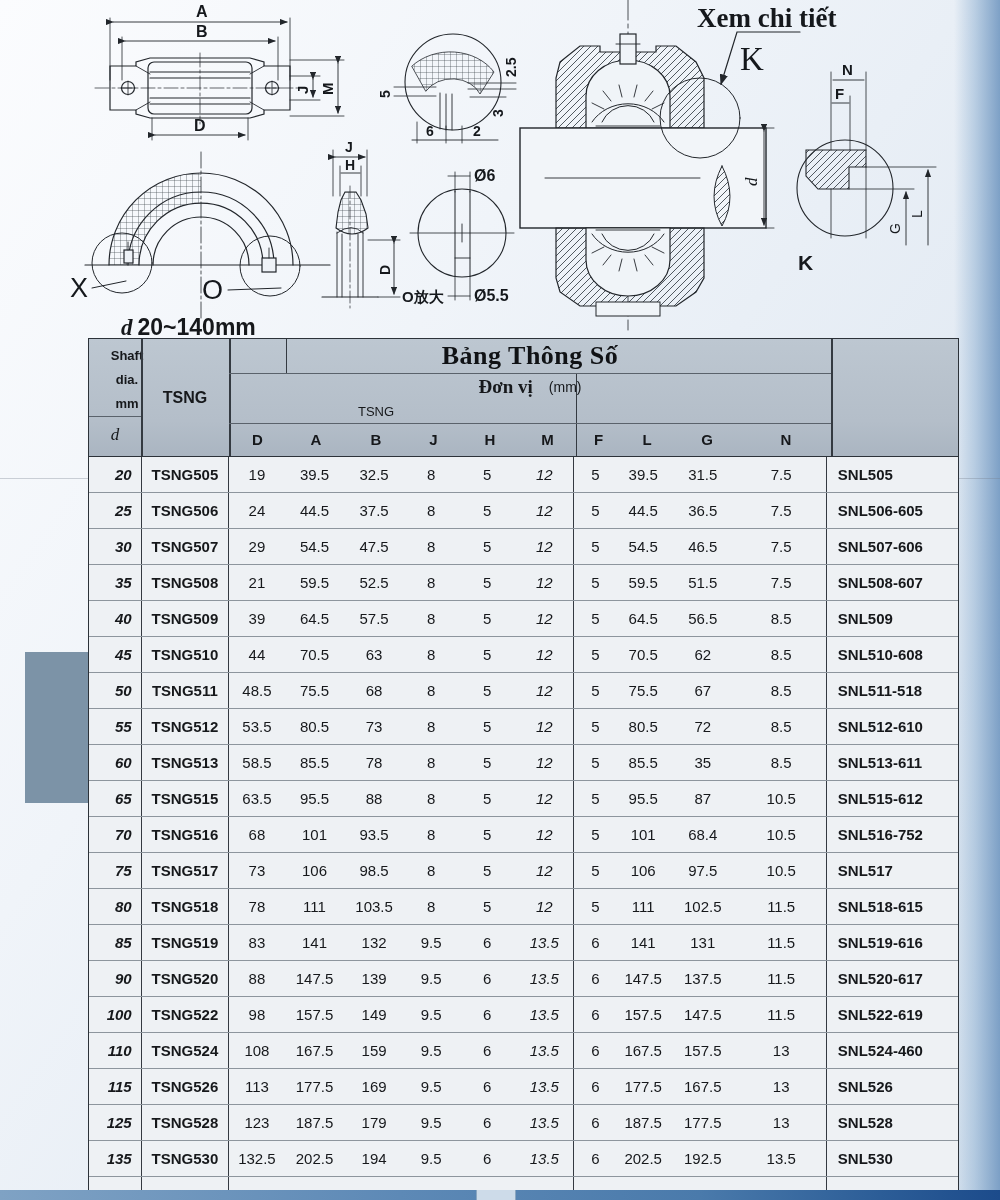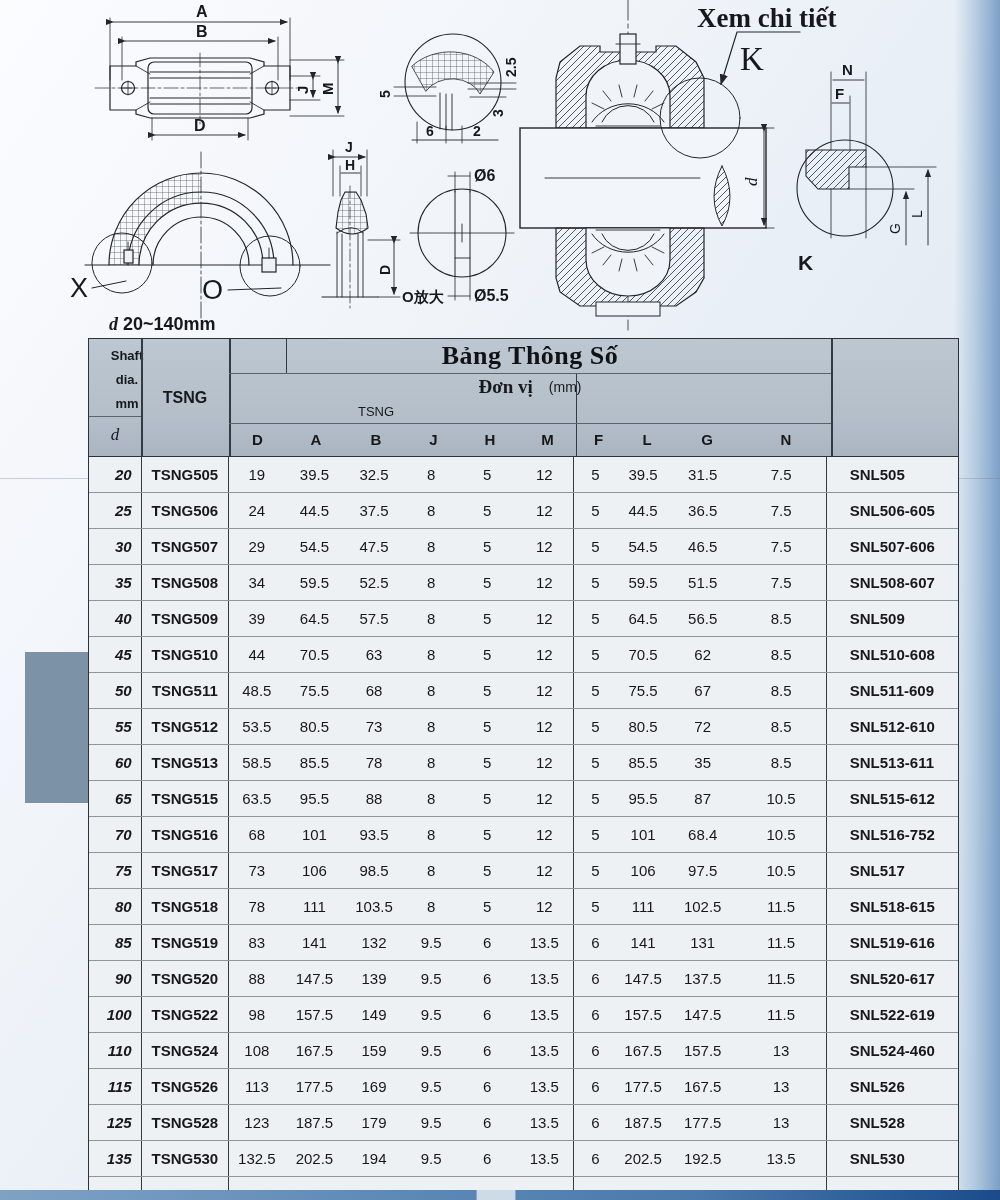--- a/index.html
+++ b/index.html
@@ -9,21 +9,21 @@
         background:linear-gradient(125deg,#fbfcfe 0%,#f0f4f9 35%,#e2eaf3 70%,#d6e2ee 100%);}
   .right-shade{position:absolute;top:0;right:0;width:46px;height:1200px;
         background:linear-gradient(to right,rgba(160,190,218,0) 0%,rgba(148,180,212,.55) 45%,rgba(114,152,193,.9) 100%);}
   .scan-line{position:absolute;left:0;top:478px;width:1000px;height:1px;background:rgba(120,130,142,.35);}
   .left-block{position:absolute;left:25px;top:652px;width:63px;height:151px;background:#7c93a7;}
   .bottom-bar{position:absolute;left:0;top:1190px;width:1000px;height:10px;
         background:linear-gradient(to right,#7fa2c4 0%,#5d89b6 40%,#4a7aab 70%,#2c5d97 88%,#1c4b8b 100%);}
   .bottom-gap{position:absolute;left:476px;top:1190px;width:40px;height:10px;background:#cddbe9;border-left:1px solid #8aa6c0;border-right:1px solid #8aa6c0;box-sizing:border-box;}
 
   
-  .range-caption{position:absolute;left:109px;top:314px;font-size:18px;font-weight:bold;}
+  .range-caption{position:absolute;left:121px;top:314px;font-size:23px;font-weight:bold;}
   .range-caption .rd{font-family:"Liberation Serif","DejaVu Serif",serif;font-style:italic;font-weight:bold;margin-right:5px;}
 
   
   .dtable{position:absolute;left:88px;top:338px;width:869px;border:1.5px solid #2c3239;background:#eef1f4;}
   .thead{position:relative;height:117px;background:linear-gradient(180deg,#bdc7d1 0%,#b4bec9 70%,#aab5c1 100%);
          border-bottom:1.5px solid #2c3239;}
   .thead .abs{position:absolute;}
   .hline{position:absolute;background:#5a626b;}
   .vline{position:absolute;background:#343a41;}
   .h-shaft{left:12px;top:5px;width:52px;text-align:center;font-size:13px;font-weight:bold;line-height:24px;}
@@ -38,24 +38,24 @@
   .h-unit .u2{font-size:14px;margin-left:16px;}
   .h-sub{left:257px;top:62px;width:60px;height:22px;line-height:22px;text-align:center;font-size:13px;}
   .h-letter{top:84px;height:33px;line-height:33px;text-align:center;font-size:15px;font-weight:bold;position:absolute;}
 
   .tbody .trow{display:flex;height:35px;border-bottom:1px solid #8d959d;}
   .tbody .trow:last-child{border-bottom:none;}
   .cell{display:flex;align-items:center;justify-content:center;font-size:15px;box-sizing:border-box;}
   .c0{width:52px;justify-content:flex-end;padding-right:9px;font-weight:bold;font-style:italic;}
   .c1{width:88px;font-weight:bold;border-left:1.5px solid #343a41;}
   .c2{width:57px;border-left:1.5px solid #343a41;}
-  .c3{width:60px;}.c4{width:60px;}.c5{width:55px;}.c6{width:58px;}.c7{width:57px;}
+  .c3{width:60px;}.c4{width:60px;}.c5{width:55px;}.c6{width:58px;}.c7{width:57px;font-style:italic;}
   .c8{width:45px;border-left:1px solid #343a41;}
   .c9{width:52px;}.c10{width:68px;}.c11{width:90px;}
-  .c12{width:133px;border-left:1.5px solid #343a41;justify-content:flex-start;padding-left:23px;font-weight:bold;}
+  .c12{width:133px;border-left:1.5px solid #343a41;justify-content:flex-start;padding-left:11px;font-weight:bold;}
 
   
   svg text{font-family:"Liberation Sans","DejaVu Sans",sans-serif;fill:#15181c;}
   svg text.serif{font-family:"Liberation Serif","DejaVu Serif",serif;}
 </style>
 </head>
 <body>
 
 <div class="page"></div>
 <div class="right-shade"></div>
@@ -370,21 +370,21 @@
         <div class="cell c7">12</div>
         <div class="cell c8">5</div>
         <div class="cell c9">54.5</div>
         <div class="cell c10">46.5</div>
         <div class="cell c11">7.5</div>
         <div class="cell c12">SNL507-606</div>
       </div>
       <div class="trow">
         <div class="cell c0">35</div>
         <div class="cell c1">TSNG508</div>
-        <div class="cell c2">34</div>
+        <div class="cell c2">21</div>
         <div class="cell c3">59.5</div>
         <div class="cell c4">52.5</div>
         <div class="cell c5">8</div>
         <div class="cell c6">5</div>
         <div class="cell c7">12</div>
         <div class="cell c8">5</div>
         <div class="cell c9">59.5</div>
         <div class="cell c10">51.5</div>
         <div class="cell c11">7.5</div>
         <div class="cell c12">SNL508-607</div>
@@ -425,21 +425,21 @@
         <div class="cell c2">48.5</div>
         <div class="cell c3">75.5</div>
         <div class="cell c4">68</div>
         <div class="cell c5">8</div>
         <div class="cell c6">5</div>
         <div class="cell c7">12</div>
         <div class="cell c8">5</div>
         <div class="cell c9">75.5</div>
         <div class="cell c10">67</div>
         <div class="cell c11">8.5</div>
-        <div class="cell c12">SNL511-609</div>
+        <div class="cell c12">SNL511-518</div>
       </div>
       <div class="trow">
         <div class="cell c0">55</div>
         <div class="cell c1">TSNG512</div>
         <div class="cell c2">53.5</div>
         <div class="cell c3">80.5</div>
         <div class="cell c4">73</div>
         <div class="cell c5">8</div>
         <div class="cell c6">5</div>
         <div class="cell c7">12</div>

